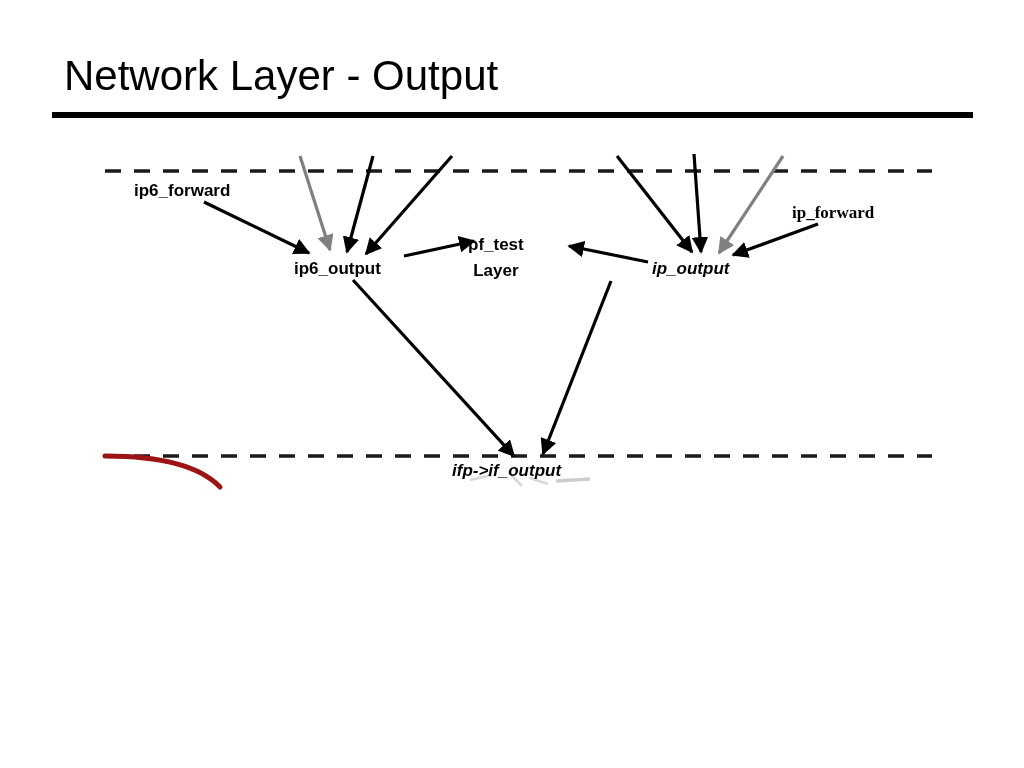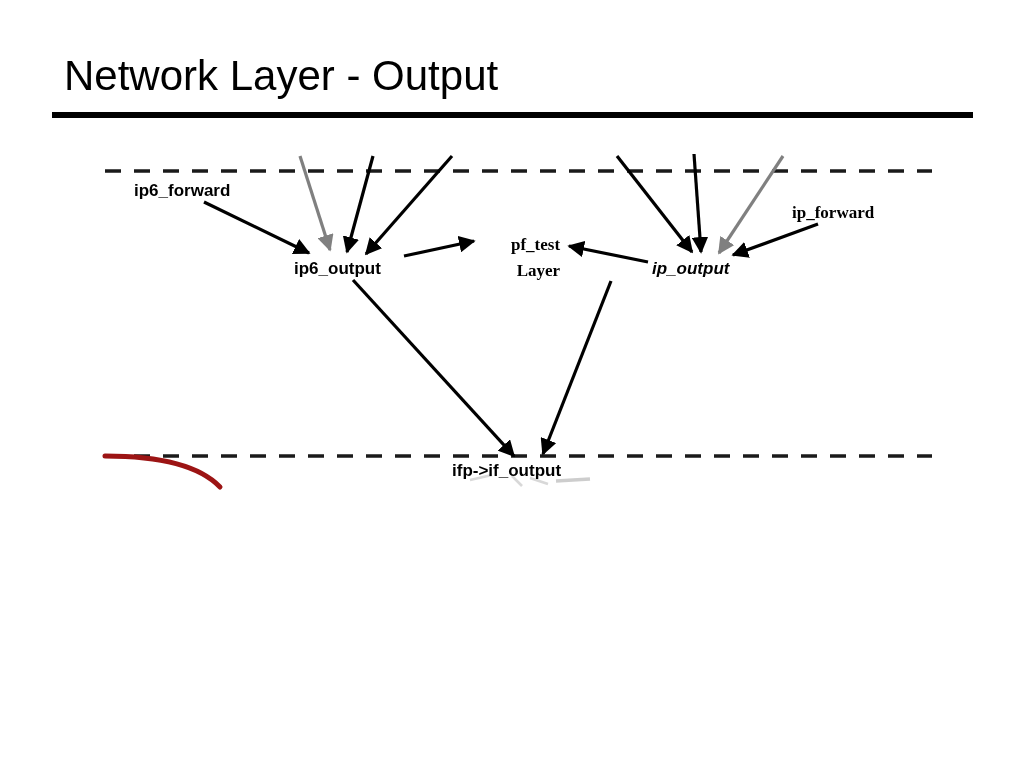--- a/index.html
+++ b/index.html
@@ -57,24 +57,24 @@
     font-weight: bold;
     font-size: 17px;
     color: #000000;
     white-space: nowrap;
     line-height: 1.22;
   }
   .node-label.two-line { line-height: 1.55; }
 
   #lbl-ip6-forward { left: 110px; top: 181px; margin-left: 24px; }
   #lbl-ip6-output  { left: 294px; top: 259px; }
-  #lbl-pf-test     { left: 511px; top: 232px; text-align: right; font-family: Liberation Serif, serif; }
+  #lbl-pf-test     { left: 468px; top: 232px; text-align: center; }
   #lbl-ip-output   { left: 652px; top: 259px; font-style: italic; }
   #lbl-ip-forward  { left: 792px; top: 203px; font-family: Liberation Serif, serif; }
-  #lbl-ifp-output  { left: 452px; top: 461px; }
+  #lbl-ifp-output  { left: 452px; top: 461px; font-style: italic; }
 </style>
 </head>
 <body>
 
 <div id="slide-title">Network Layer - Output</div>
 <div id="title-rule"></div>
 
 <div id="diagram">
   <svg viewBox="0 0 1024 768" xmlns="http://www.w3.org/2000/svg">
     <defs>

